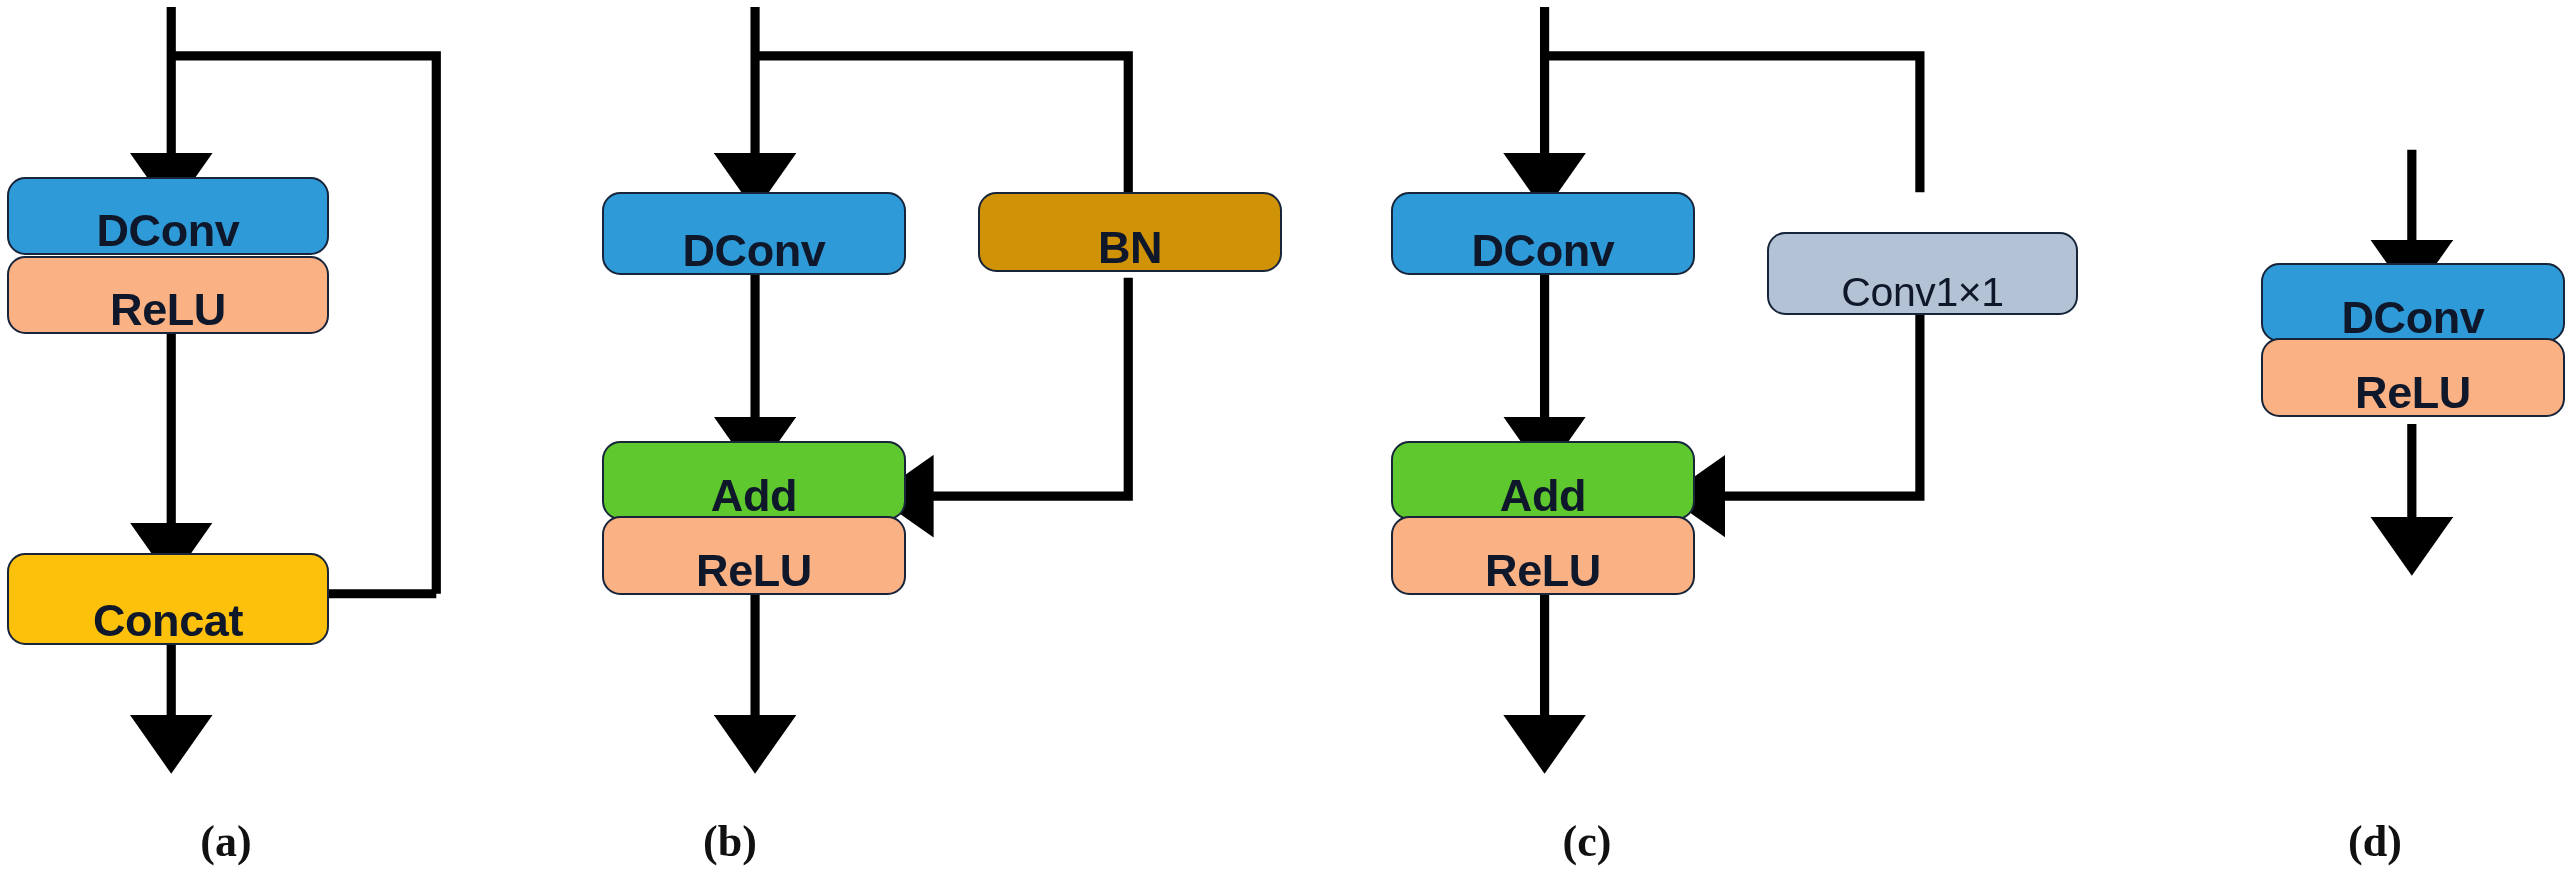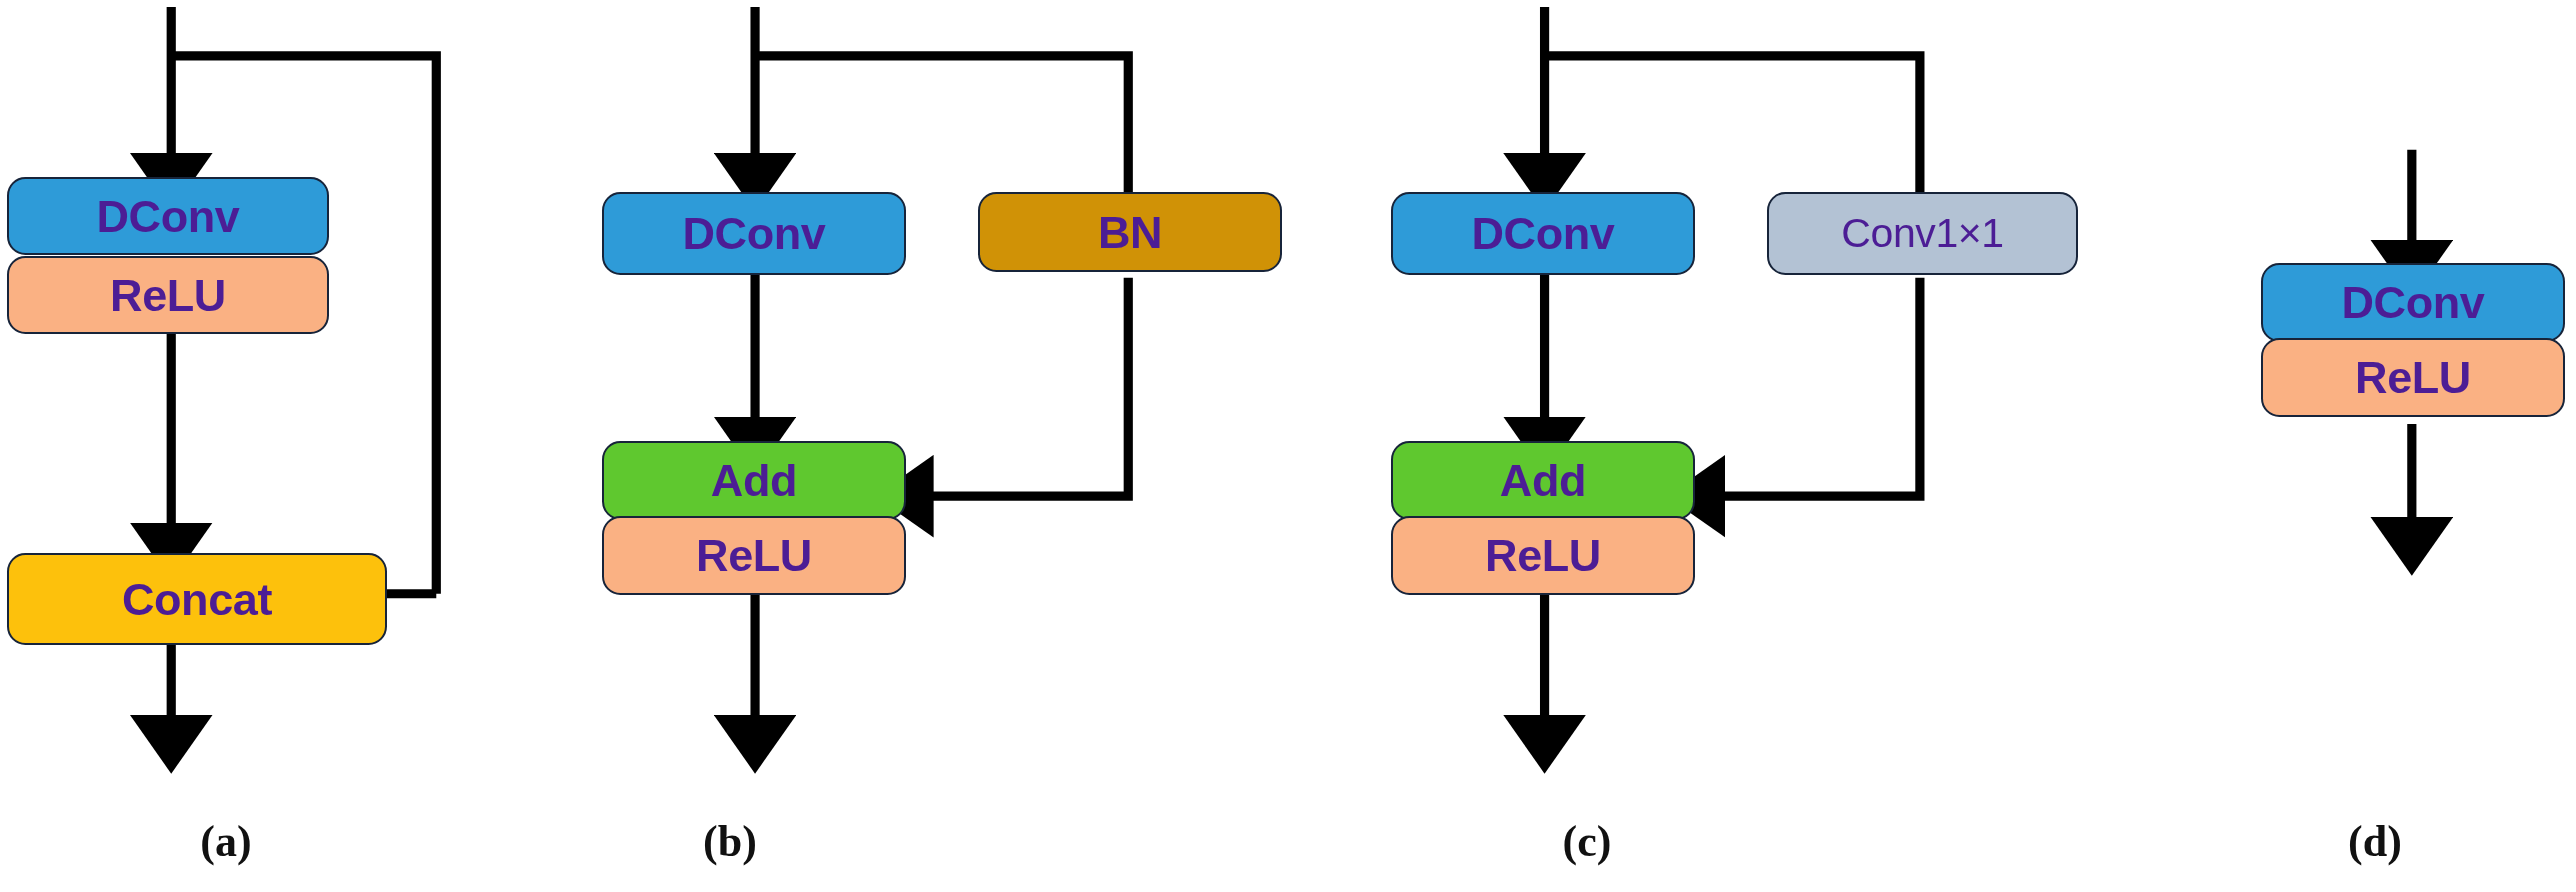--- a/index.html
+++ b/index.html
@@ -24,33 +24,34 @@
     width: 2576px;
     height: 892px;
     pointer-events: none;
   }
   .block {
     position: absolute;
     box-sizing: border-box;
     border: 2.8px solid #17243a;
     border-radius: 18.4px;
     display: flex;
-    align-items: center;
+    align-items: flex-end;
     justify-content: center;
-    color: #4c1d95;
+    color: #0f172a;
     font-weight: bold;
     font-size: 45px;
     line-height: 1;
     letter-spacing: -0.4px;
     white-space: nowrap;
     z-index: 3;
   }
   .block.thin {
     font-weight: normal;
     font-size: 41px;
+    margin-top: 40px;
   }
   .caption {
     position: absolute;
     font-family: "Liberation Serif", serif;
     font-weight: bold;
     font-size: 44px;
     color: #111111;
     text-align: center;
     transform: translateX(-50%);
     z-index: 4;
@@ -100,21 +101,21 @@
       <path d="M3412,600 L3412,760" stroke="#000000" stroke-width="13" fill="none" marker-end="url(#ah-down)"></path>
     </g>
   </svg>
 
   <div class="block" style="left:7px; top:177px; width:322px; height:78px; background:#2E9BD8;">
     <span>DConv</span>
   </div>
   <div class="block" style="left:7px; top:256px; width:322px; height:78px; background:#FAB183;">
     <span>ReLU</span>
   </div>
-  <div class="block" style="left:7px; top:553px; width:380px; height:92px; background:#FDC10C;">
+  <div class="block" style="left:7px; top:553px; width:322px; height:92px; background:#FDC10C;">
     <span>Concat</span>
   </div>
   <div class="caption" style="left:226px; top:816px;">(a)</div>
 
   <div class="block" style="left:602px; top:192px; width:304px; height:83px; background:#2E9BD8;">
     <span>DConv</span>
   </div>
   <div class="block" style="left:978px; top:192px; width:304px; height:80px; background:#D09206;">
     <span>BN</span>
   </div>

